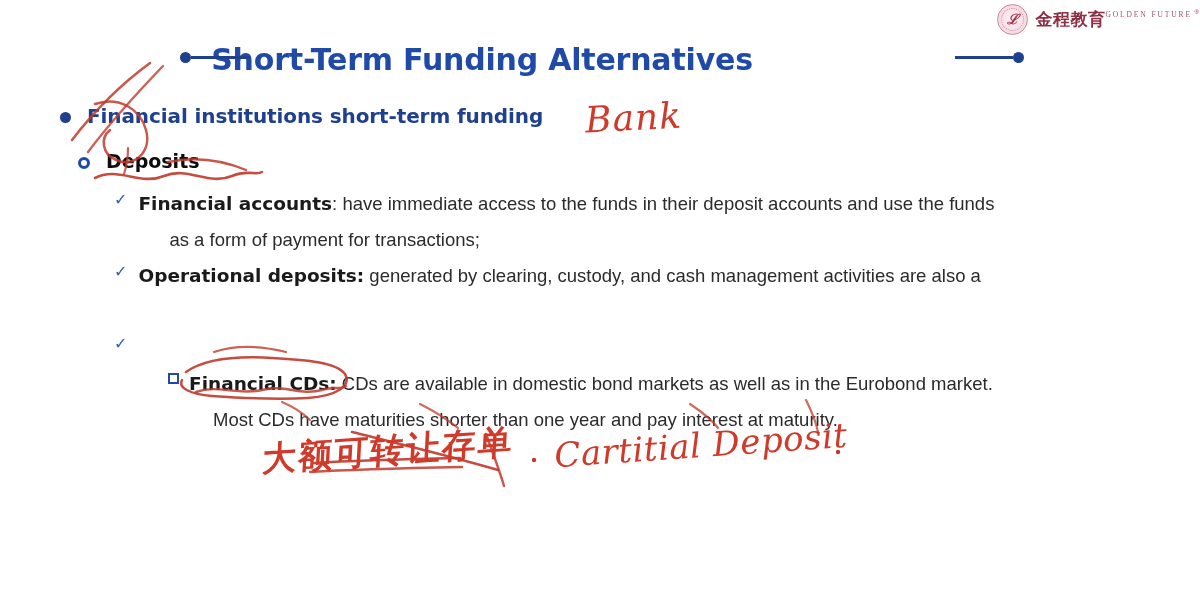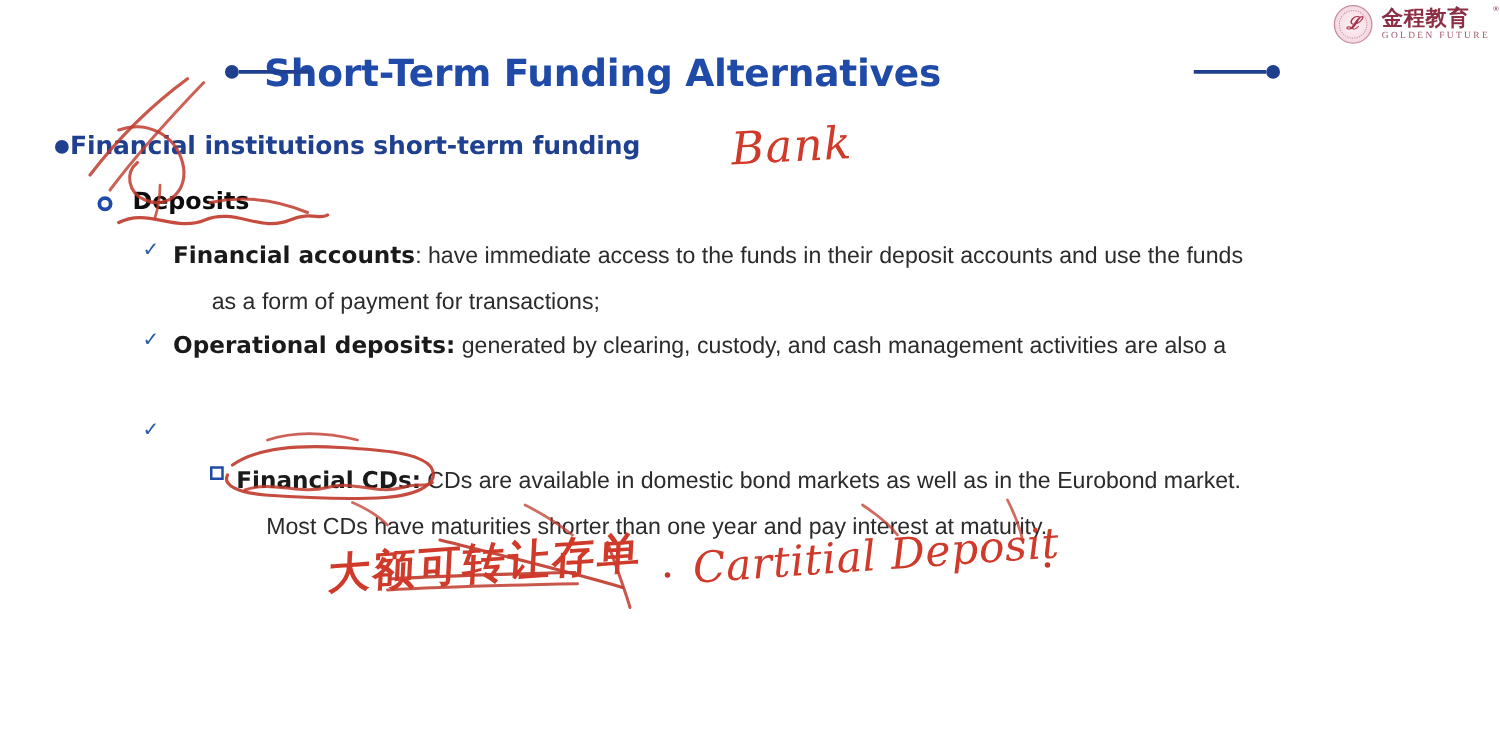--- a/index.html
+++ b/index.html
@@ -56,21 +56,21 @@
     justify-content: center;
     font-family: "Liberation Serif", serif;
     font-style: italic;
     font-weight: bold;
     font-size: 14px;
     color: #a8344f;
     line-height: 1;
   }
   .logo-text {
     display: flex;
-    flex-direction: column;
+    flex-direction: row;
     line-height: 1;
     position: relative;
   }
   .logo-cn {
     font-family: "DejaVu Sans", sans-serif;
     font-weight: bold;
     font-size: 17px;
     letter-spacing: 0.5px;
     color: #8c2f45;
   }
@@ -127,25 +127,25 @@
   .deco-dot {
     width: 11px;
     height: 11px;
     border-radius: 50%;
     background: #1f3f8f;
   }
 
   
   .lvl1 {
     position: absolute;
-    left: 44px;
+    left: 60px;
     top: 104px;
     display: flex;
     align-items: flex-start;
-    gap: 1px;
+    gap: 16px;
   }
   .dot-l1 {
     width: 11px;
     height: 11px;
     border-radius: 50%;
     background: #1f3f8f;
     margin-top: 8px;
     flex: 0 0 auto;
   }
   .lvl1-text {

